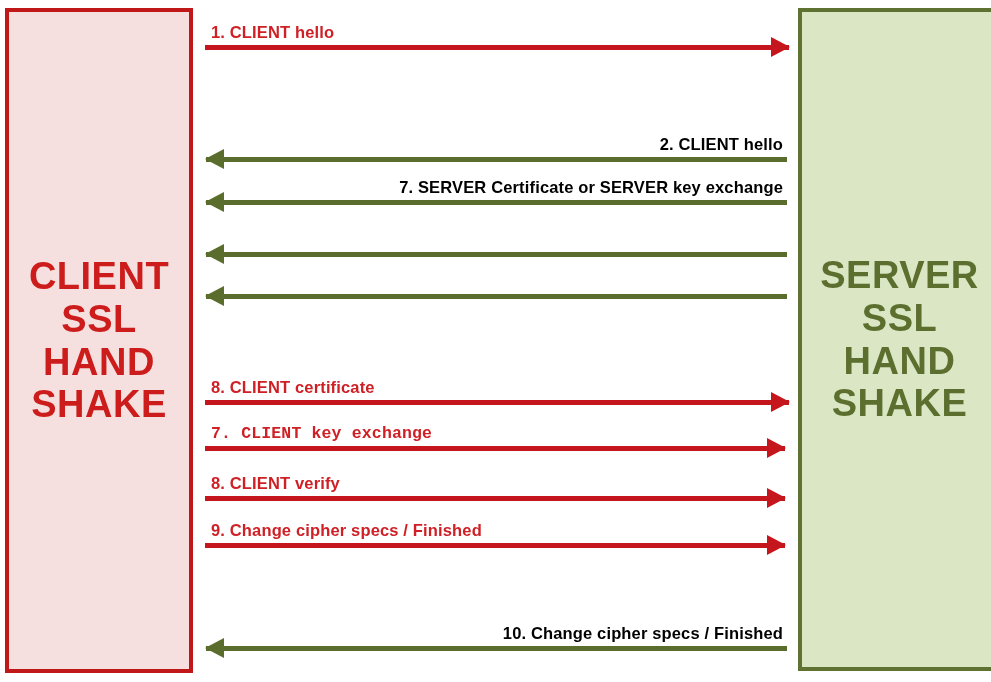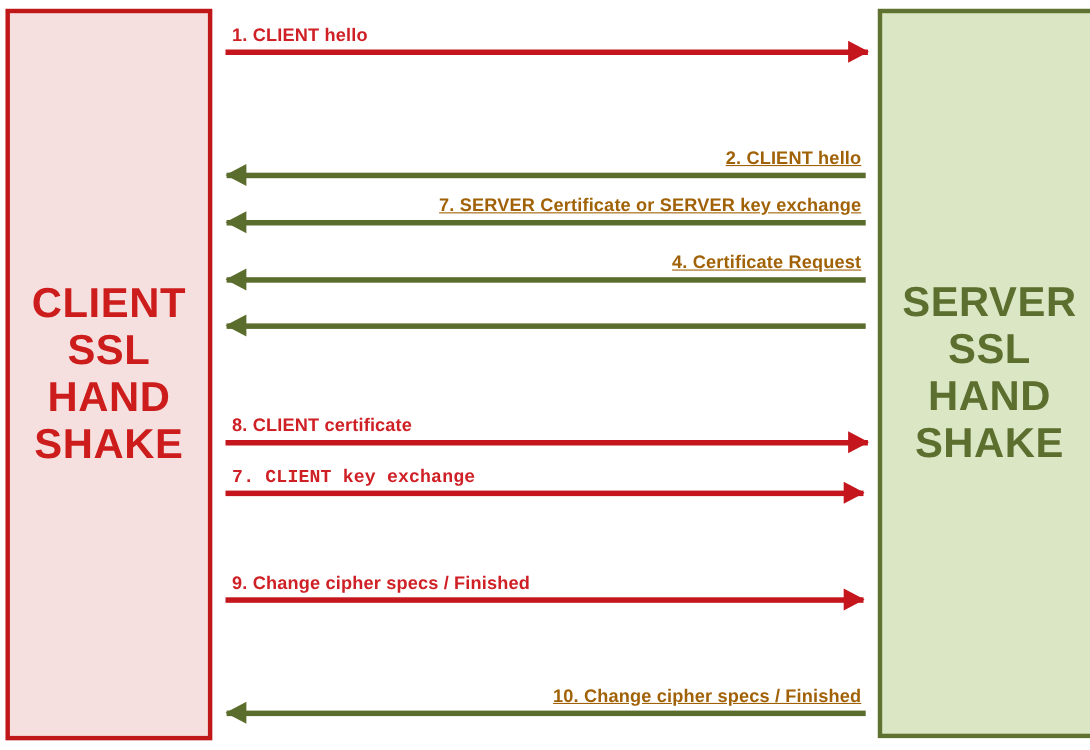--- a/index.html
+++ b/index.html
@@ -86,21 +86,21 @@
 
   
   .msg.to-server .label { left: 6px; color: #cf2026; }
   .msg.to-server .shaft { left: 0; background: #c4161c; }
   .msg.to-server .head {
     right: -1px;
     border-left: 19px solid #c4161c;
   }
 
   
-  .msg.to-client .label { right: 4px; color: #a16207; text-decoration: underline; }
+  .msg.to-client .label { right: 4px; color: #000000; }
   .msg.to-client .shaft { right: 0; background: #5a6d2c; }
   .msg.to-client .head {
     left: -1px;
     border-right: 19px solid #5a6d2c;
   }
 </style>
 </head>
 <body>
 
 <div id="diagram">
@@ -131,21 +131,20 @@
     <span class="head"></span>
   </div>
 
   <div class="msg to-client" style="left:206px; top:171px; width:581px;">
     <span class="label">7. SERVER  Certificate or SERVER key exchange</span>
     <span class="shaft" style="width:581px;"></span>
     <span class="head"></span>
   </div>
 
   <div class="msg to-client" style="left:206px; top:223px; width:581px;">
-    <span class="label">4. Certificate  Request</span>
     <span class="shaft" style="width:581px;"></span>
     <span class="head"></span>
   </div>
 
   <div class="msg to-client" style="left:206px; top:265px; width:581px;">
     <span class="shaft" style="width:581px;"></span>
     <span class="head"></span>
   </div>
 
   <div class="msg to-server" style="left:205px; top:371px; width:584px;">
@@ -153,20 +152,25 @@
     <span class="shaft" style="width:584px;"></span>
     <span class="head"></span>
   </div>
 
   <div class="msg to-server" style="left:205px; top:417px; width:580px;font-family:Liberation Mono, monospace;">
     <span class="label">7. CLIENT  key exchange</span>
     <span class="shaft" style="width:580px;"></span>
     <span class="head"></span>
   </div>
 
+  <div class="msg to-server" style="left:205px; top:467px; width:580px;">
+    <span class="label">8. CLIENT  verify</span>
+    <span class="shaft" style="width:580px;"></span>
+    <span class="head"></span>
+  </div>
 
   <div class="msg to-server" style="left:205px; top:514px; width:580px;">
     <span class="label">9. Change  cipher specs / Finished</span>
     <span class="shaft" style="width:580px;"></span>
     <span class="head"></span>
   </div>
 
   <div class="msg to-client" style="left:206px; top:617px; width:581px;">
     <span class="label">10. Change  cipher specs / Finished</span>
     <span class="shaft" style="width:581px;"></span>

